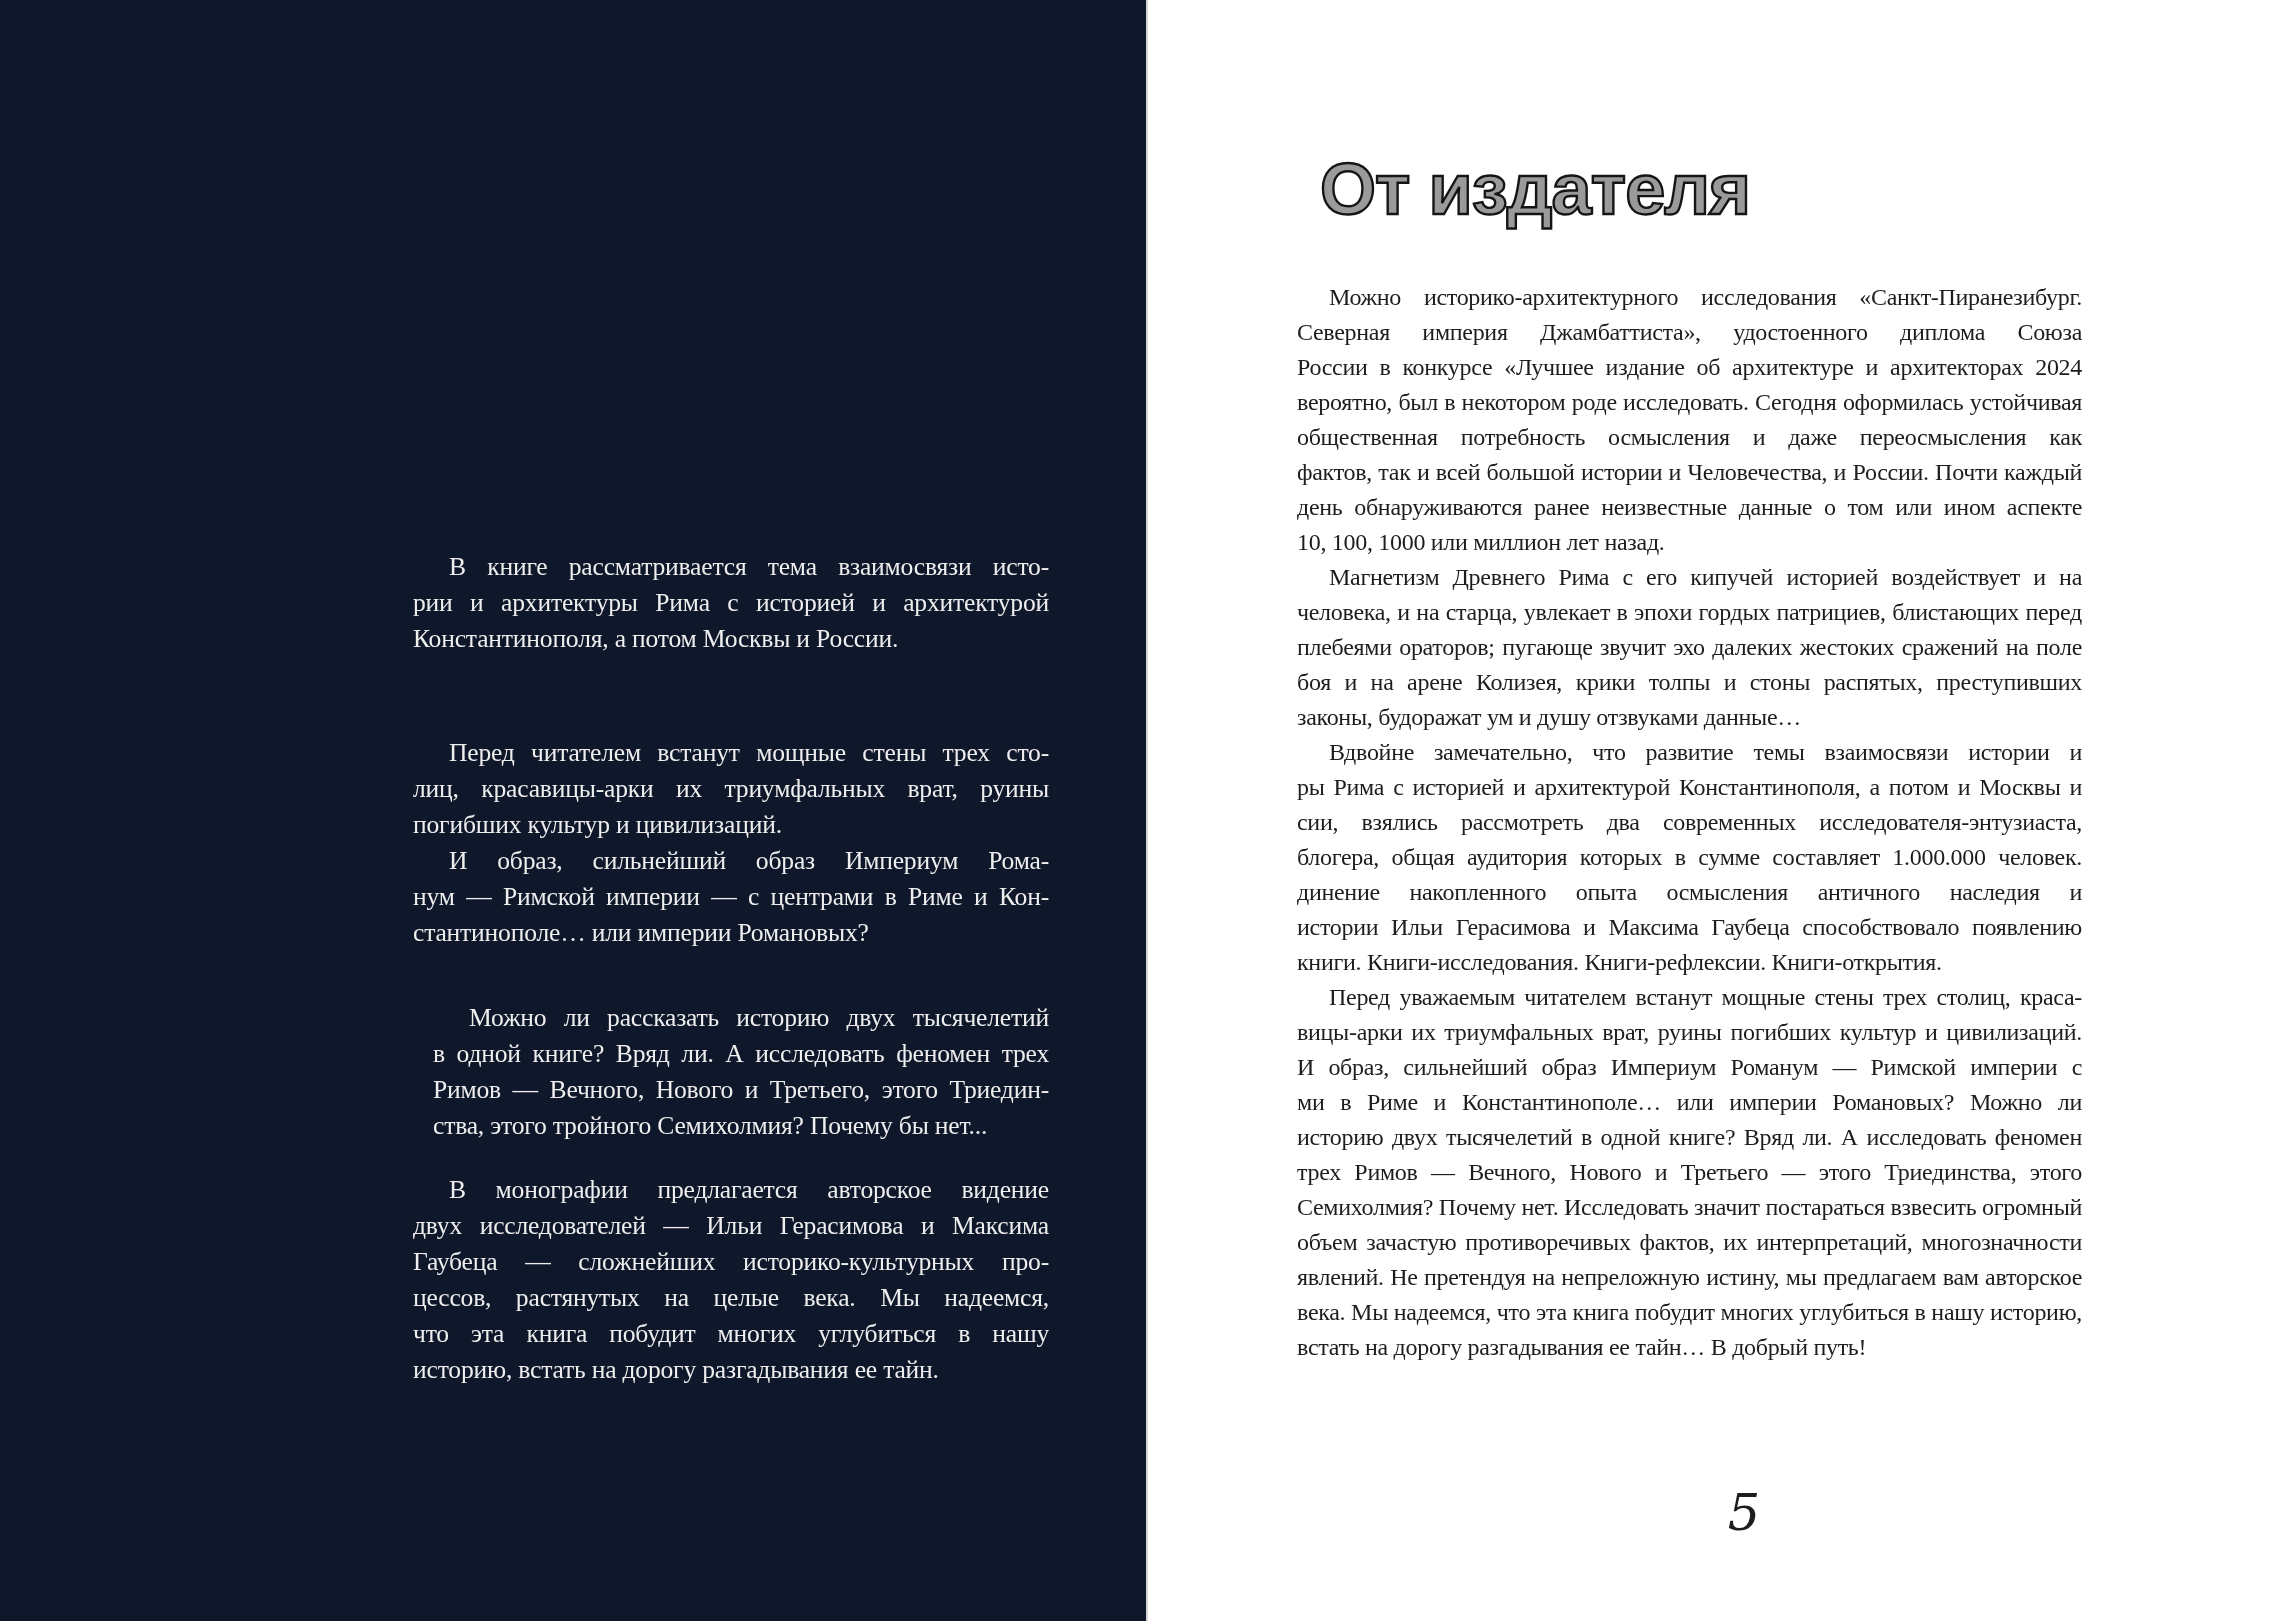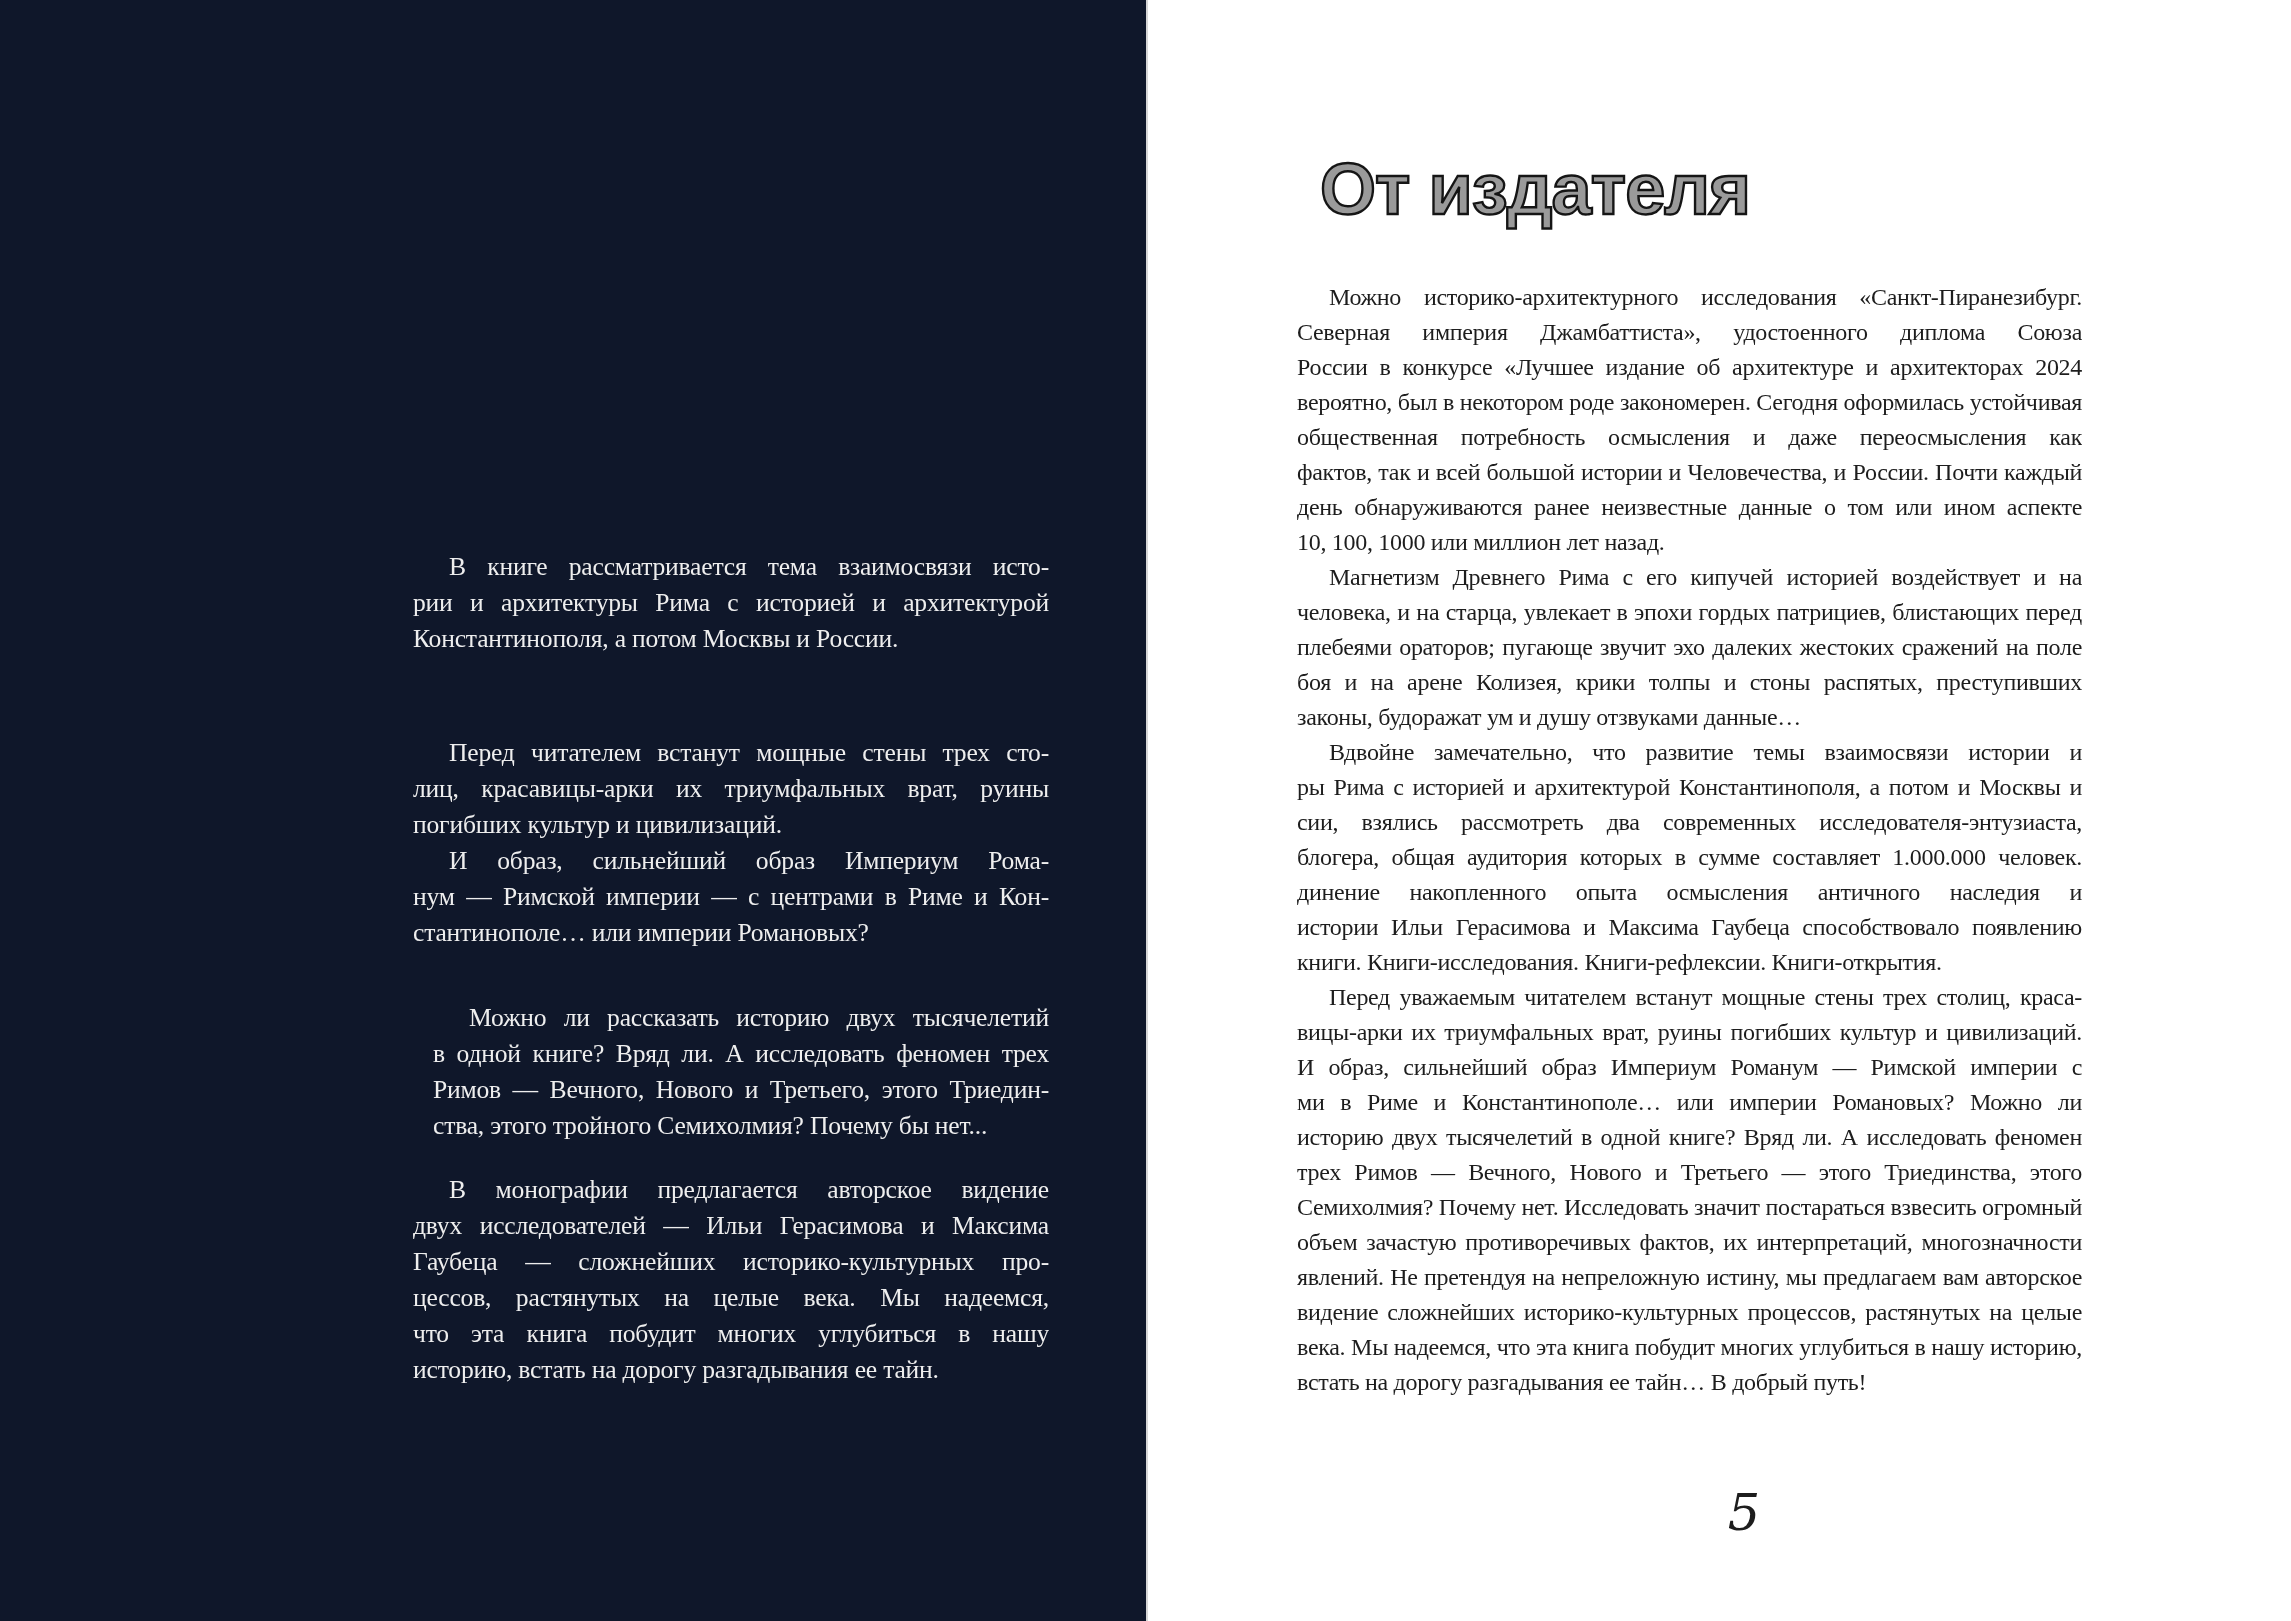--- a/index.html
+++ b/index.html
@@ -111,21 +111,21 @@
       </div>
   </div>
 
   <div class="page page-right">
     <h1 class="title">От издателя</h1>
     <div class="right-text">
         <div class="para">
           <div class="line first">Можно историко-архитектурного исследования «Санкт-Пиранезибург.</div>
           <div class="line">Северная империя Джамбаттиста», удостоенного диплома Союза архитекторов</div>
           <div class="line">России в конкурсе «Лучшее издание об архитектуре и архитекторах 2024 года»,</div>
-          <div class="line">вероятно, был в некотором роде закономерен. Сегодня оформилась устойчивая</div>
+          <div class="line">вероятно, был в некотором роде исследовать. Сегодня оформилась устойчивая</div>
           <div class="line">общественная потребность осмысления и даже переосмысления как отдельных</div>
           <div class="line">фактов, так и всей большой истории и Человечества, и России. Почти каждый</div>
           <div class="line">день обнаруживаются ранее неизвестные данные о том или ином аспекте бытия</div>
           <div class="line last">10, 100, 1000 или миллион лет назад.</div>
         </div>
         <div class="para">
           <div class="line first">Магнетизм Древнего Рима с его кипучей историей воздействует и на юного</div>
           <div class="line">человека, и на старца, увлекает в эпохи гордых патрициев, блистающих перед</div>
           <div class="line">плебеями ораторов; пугающе звучит эхо далеких жестоких сражений на поле</div>
           <div class="line">боя и на арене Колизея, крики толпы и стоны распятых, преступивших римские</div>
@@ -143,21 +143,20 @@
         <div class="para">
           <div class="line first">Перед уважаемым читателем встанут мощные стены трех столиц, краса-</div>
           <div class="line">вицы-арки их триумфальных врат, руины погибших культур и цивилизаций.</div>
           <div class="line">И образ, сильнейший образ Империум Романум — Римской империи с центра-</div>
           <div class="line">ми в Риме и Константинополе… или империи Романовых? Можно ли рассказать</div>
           <div class="line">историю двух тысячелетий в одной книге? Вряд ли. А исследовать феномен</div>
           <div class="line">трех Римов — Вечного, Нового и Третьего — этого Триединства, этого тройного</div>
           <div class="line">Семихолмия? Почему нет. Исследовать значит постараться взвесить огромный</div>
           <div class="line">объем зачастую противоречивых фактов, их интерпретаций, многозначности</div>
           <div class="line">явлений. Не претендуя на непреложную истину, мы предлагаем вам авторское</div>
-          <div class="line">видение сложнейших историко-культурных процессов, растянутых на целые</div>
           <div class="line">века. Мы надеемся, что эта книга побудит многих углубиться в нашу историю,</div>
           <div class="line last">встать на дорогу разгадывания ее тайн… В добрый путь!</div>
         </div>
       </div>
     <div class="page-number">5</div>
   </div>
 
 </div>
 
 

